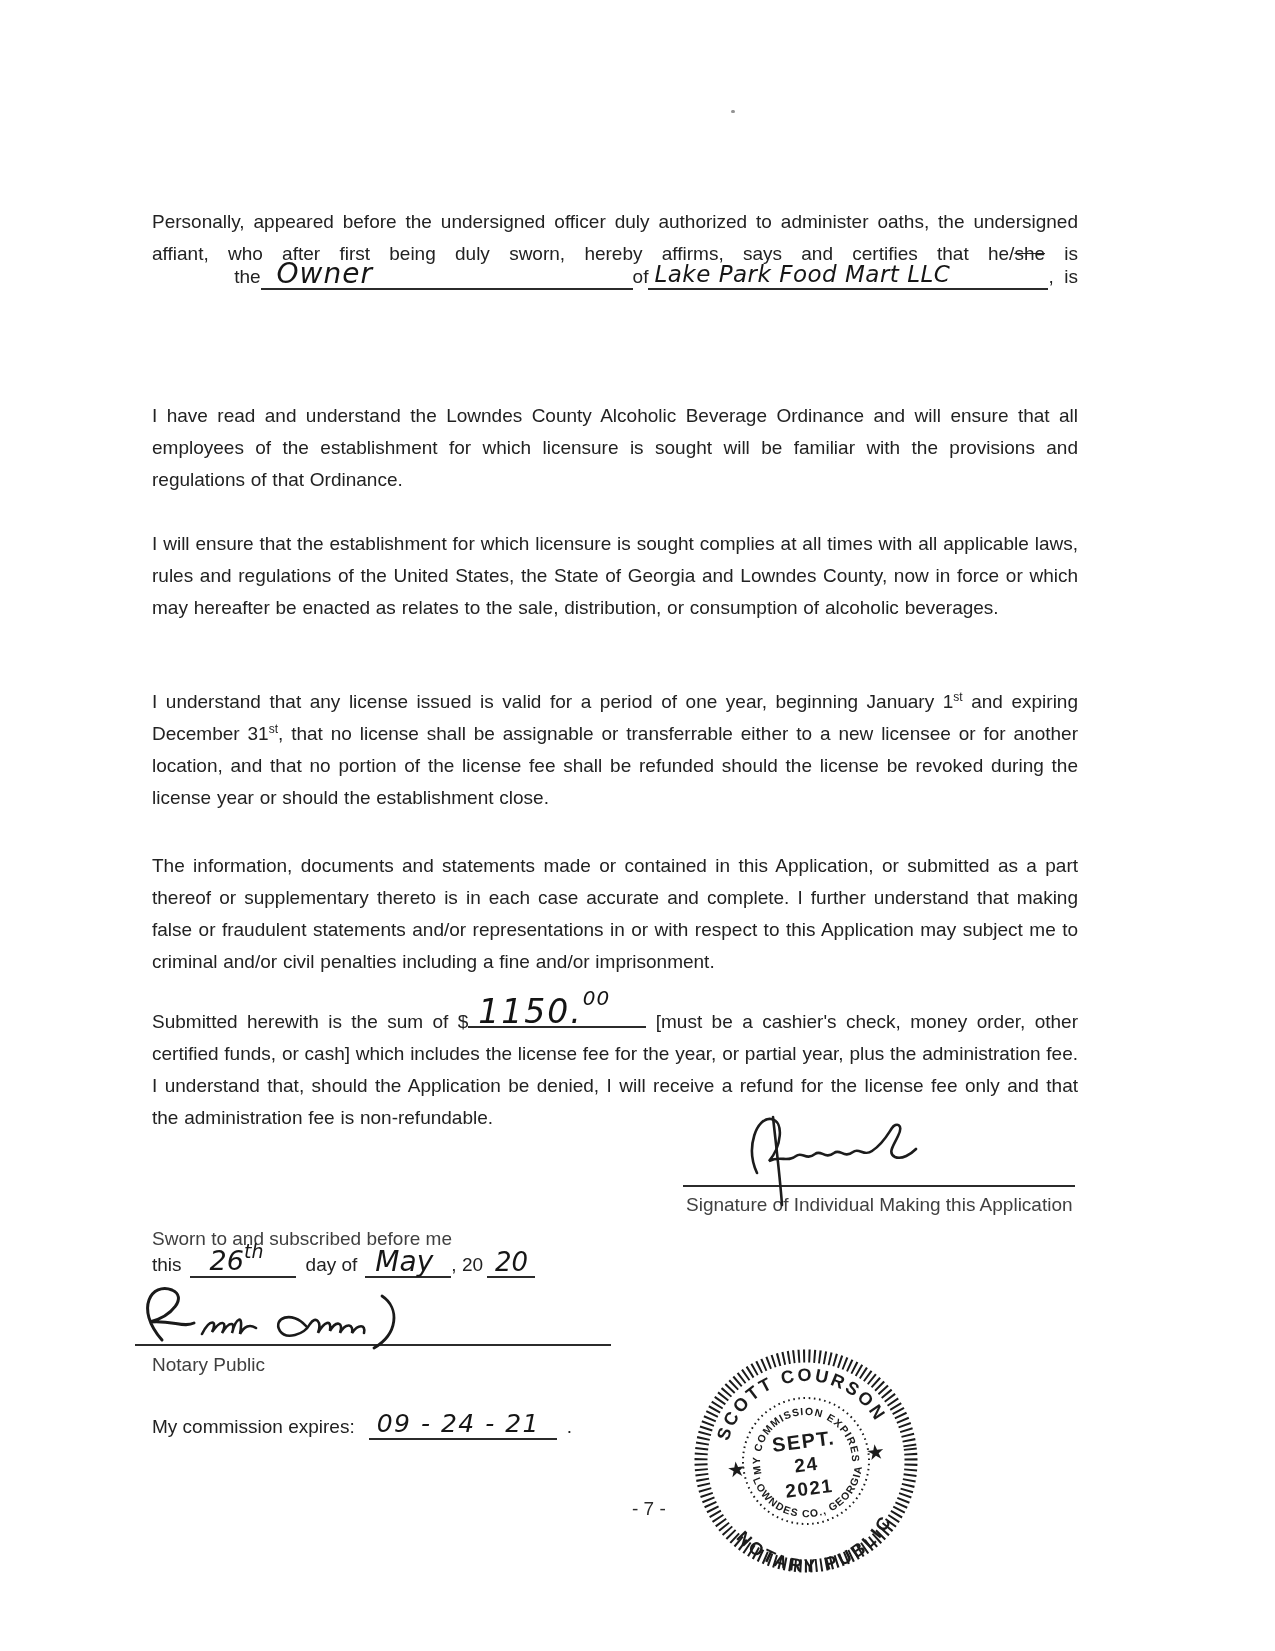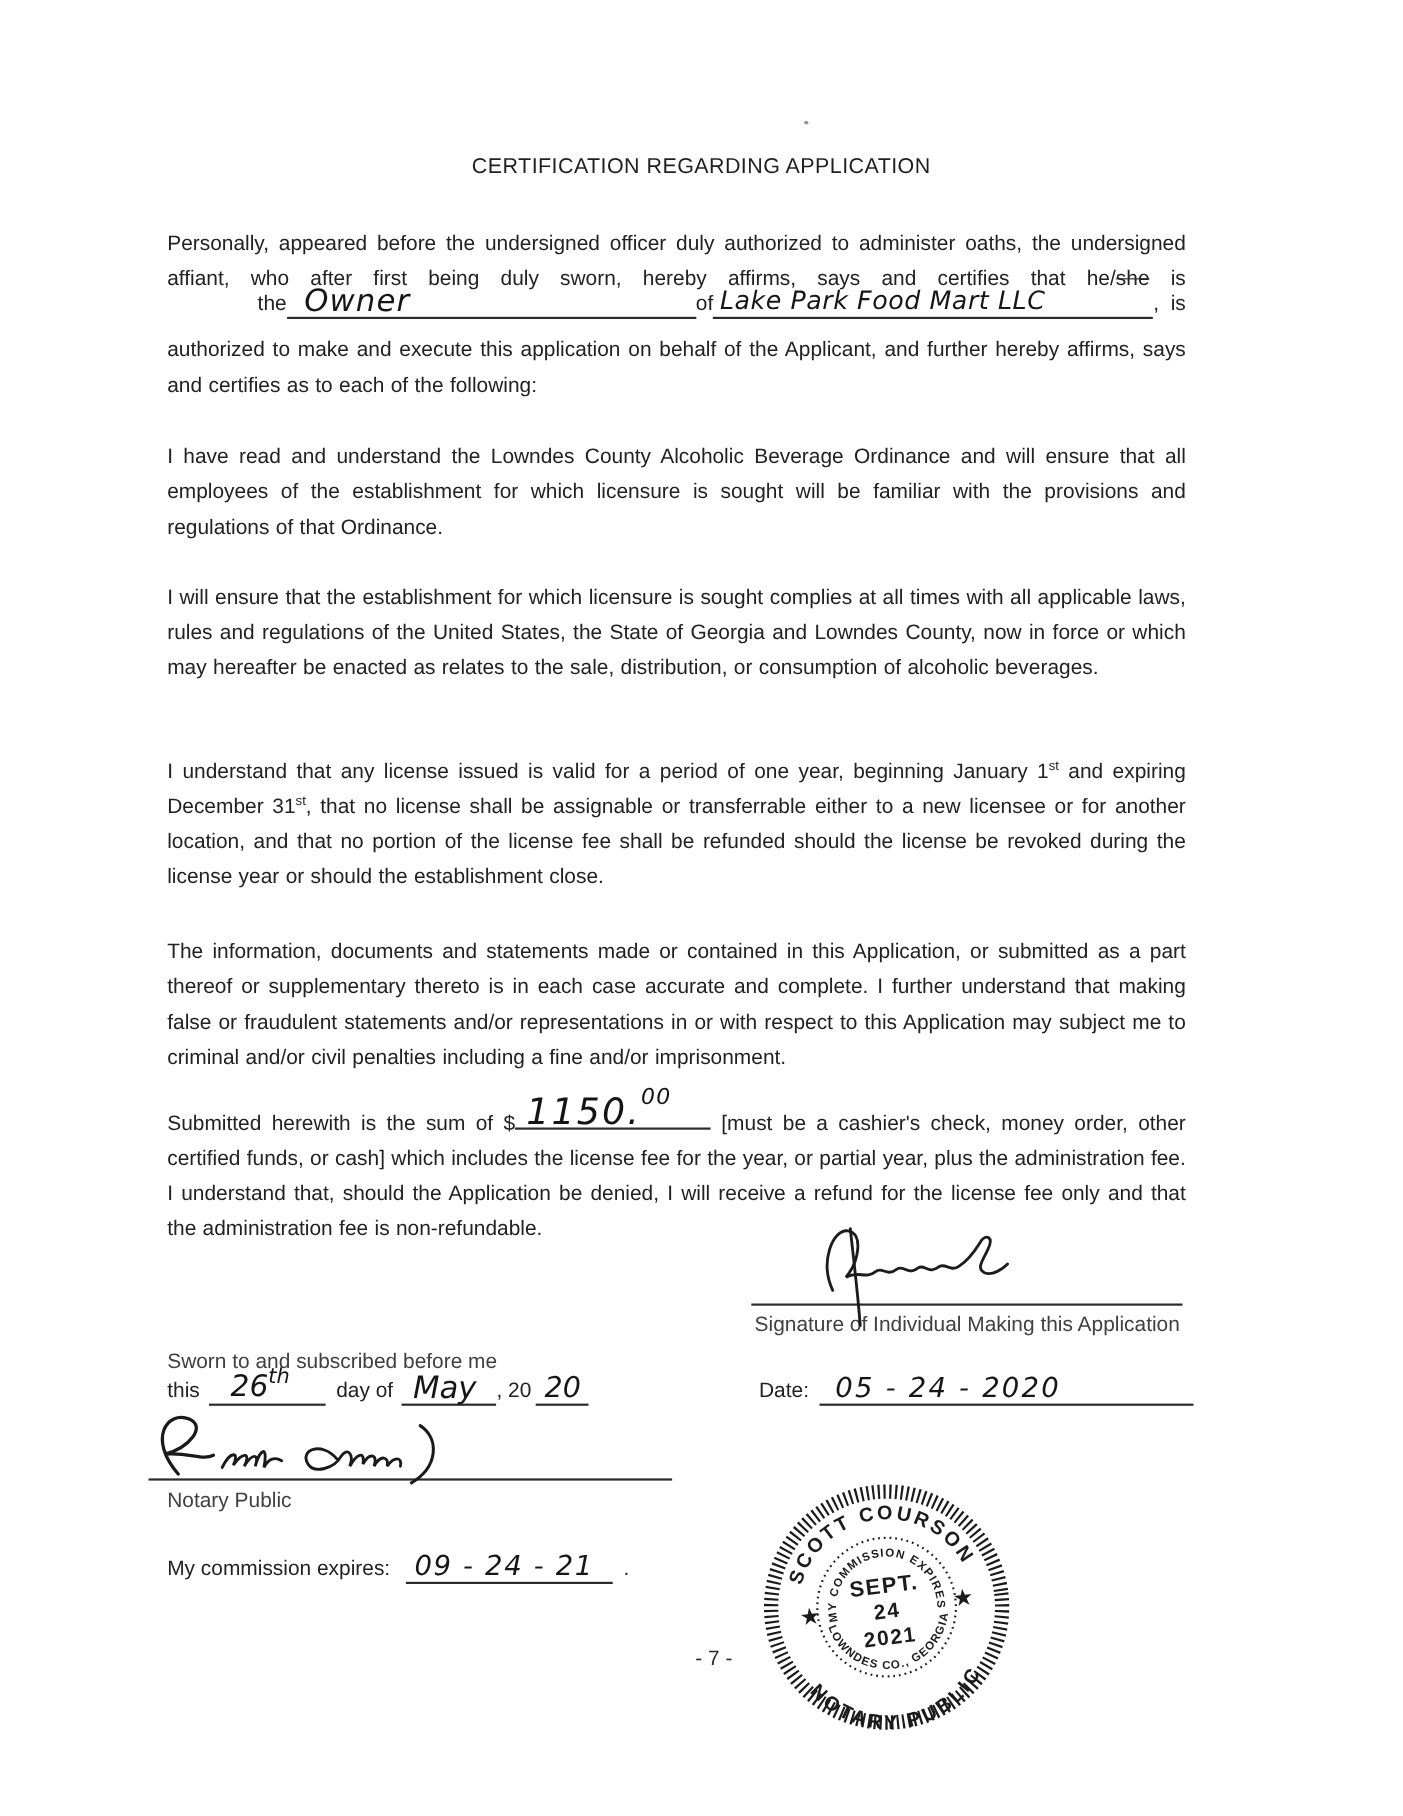--- a/index.html
+++ b/index.html
@@ -48,37 +48,35 @@
   .st-center { font-size:19px; letter-spacing:1.5px; font-weight:bold; }
   .st-star { font-size:21px; }
 </style>
 </head>
 <body>
 
 <div class="page">
 
   <div class="artifact-dot" style="left:731px; top:110px;"></div>
 
-  <div class="title">CERTIFICATION REGARDING APPLICATION</div>
 
   <div class="para flush-last" style="top:206px;"><span>Personally, appeared before the undersigned officer duly authorized to administer oaths, the undersigned affiant, who after first being duly sworn, hereby affirms, says and certifies that he/</span><span class="strike">she</span><span> is</span></div>
 
   <div class="row" style="top:264px; left:152px; width:926px; justify-content:flex-end;">
     <span class="word">the</span>
     <span class="fill" style="width:372px;">
       <span class="hw" style="left:16px; bottom:0; font-size:28px; letter-spacing:1px;">Owner</span>
     </span>
     <span class="word">of</span>
     <span class="fill" style="width:400px;">
       <span class="hw" style="left:6px; bottom:2px; font-size:23px; letter-spacing:0.5px;">Lake Park Food Mart LLC</span>
     </span>
     <span class="word">,  is</span>
   </div>
 
-  <div class="para" style="top:303px;">authorized to make and execute this application on behalf of the Applicant, and further hereby affirms, says and certifies as to each of the following:</div>
 
   <div class="para" style="top:400px;">I have read and understand the Lowndes County Alcoholic Beverage Ordinance and will ensure that all employees of the establishment for which licensure is sought will be familiar with the provisions and regulations of that Ordinance.</div>
 
   <div class="para" style="top:528px;">I will ensure that the establishment for which licensure is sought complies at all times with all applicable laws, rules and regulations of the United States, the State of Georgia and Lowndes County, now in force or which may hereafter be enacted as relates to the sale, distribution, or consumption of alcoholic beverages.</div>
 
   <div class="para" style="top:686px;"><span>I understand that any license issued is valid for a period of one year, beginning January 1</span><sup class="sup">st</sup><span> and expiring December 31</span><sup class="sup">st</sup><span>, that no license shall be assignable or transferrable either to a new licensee or for another location, and that no portion of the license fee shall be refunded should the license be revoked during the license year or should the establishment close.</span></div>
 
   <div class="para" style="top:850px;">The information, documents and statements made or contained in this Application, or submitted as a part thereof or supplementary thereto is in each case accurate and complete.  I further understand that making false or fraudulent statements and/or representations in or with respect to this Application may subject me to criminal and/or civil penalties including a fine and/or imprisonment.</div>
 
   <div class="para" style="top:1006px;"><span>Submitted herewith is the sum of $</span><span class="blank-inline"><span class="amount-hw"><span>1150.</span><span class="cents">00</span></span></span><span> [must be a cashier's check, money order, other certified funds, or cash] which includes the license fee for the year, or partial year, plus the administration fee.  I understand that, should the Application be denied, I will receive a refund for the license fee only and that the administration fee is non-refundable.</span></div>
@@ -99,26 +97,20 @@
     <span class="word" style="margin-left:10px;">day of</span>
     <span class="fill" style="width:86px; margin-left:8px;">
       <span class="hw" style="left:10px; bottom:0; font-size:28px;">May</span>
     </span>
     <span class="word">, 20</span>
     <span class="fill" style="width:48px; margin-left:4px;">
       <span class="hw" style="left:8px; bottom:1px; font-size:26px;">20</span>
     </span>
   </div>
 
-  <div class="row" style="top:1252px; left:690px;">
-    <span class="word">Date:</span>
-    <span class="fill" style="width:340px; margin-left:10px;">
-      <span class="hw" style="left:14px; bottom:2px; font-size:25px; letter-spacing:2px;">05 - 24 - 2020</span>
-    </span>
-  </div>
 
   <svg class="ink" style="left:128px; top:1278px; z-index:3;" width="370" height="80" viewBox="0 0 370 80">
     <path d="M 34 62 C 6 30 24 4 44 12 C 60 19 44 38 22 44 C 44 42 56 50 66 45" fill="none" stroke="#1a1a1a" stroke-width="3" stroke-linecap="round"></path>
     <path d="M 74 56 C 82 40 90 42 84 54 C 94 40 100 44 94 55 C 102 42 108 44 104 55 C 108 40 116 34 112 56 C 116 48 122 46 128 50" fill="none" stroke="#1a1a1a" stroke-width="2.6" stroke-linecap="round"></path>
     <path d="M 178 48 C 164 32 144 40 152 53 C 158 62 176 57 182 46 C 188 37 194 44 190 55 C 196 44 204 40 202 53 C 208 42 216 44 212 55 C 218 44 226 46 224 55 C 230 46 238 46 236 55" fill="none" stroke="#1a1a1a" stroke-width="2.6" stroke-linecap="round"></path>
     <path d="M 254 18 C 272 30 270 56 246 70" fill="none" stroke="#1a1a1a" stroke-width="2.8" stroke-linecap="round"></path>
   </svg>
   <div class="rule" style="left:135px; top:1344px; width:476px;"></div>
   <div class="label" style="left:152px; top:1354px;">Notary Public</div>
 

